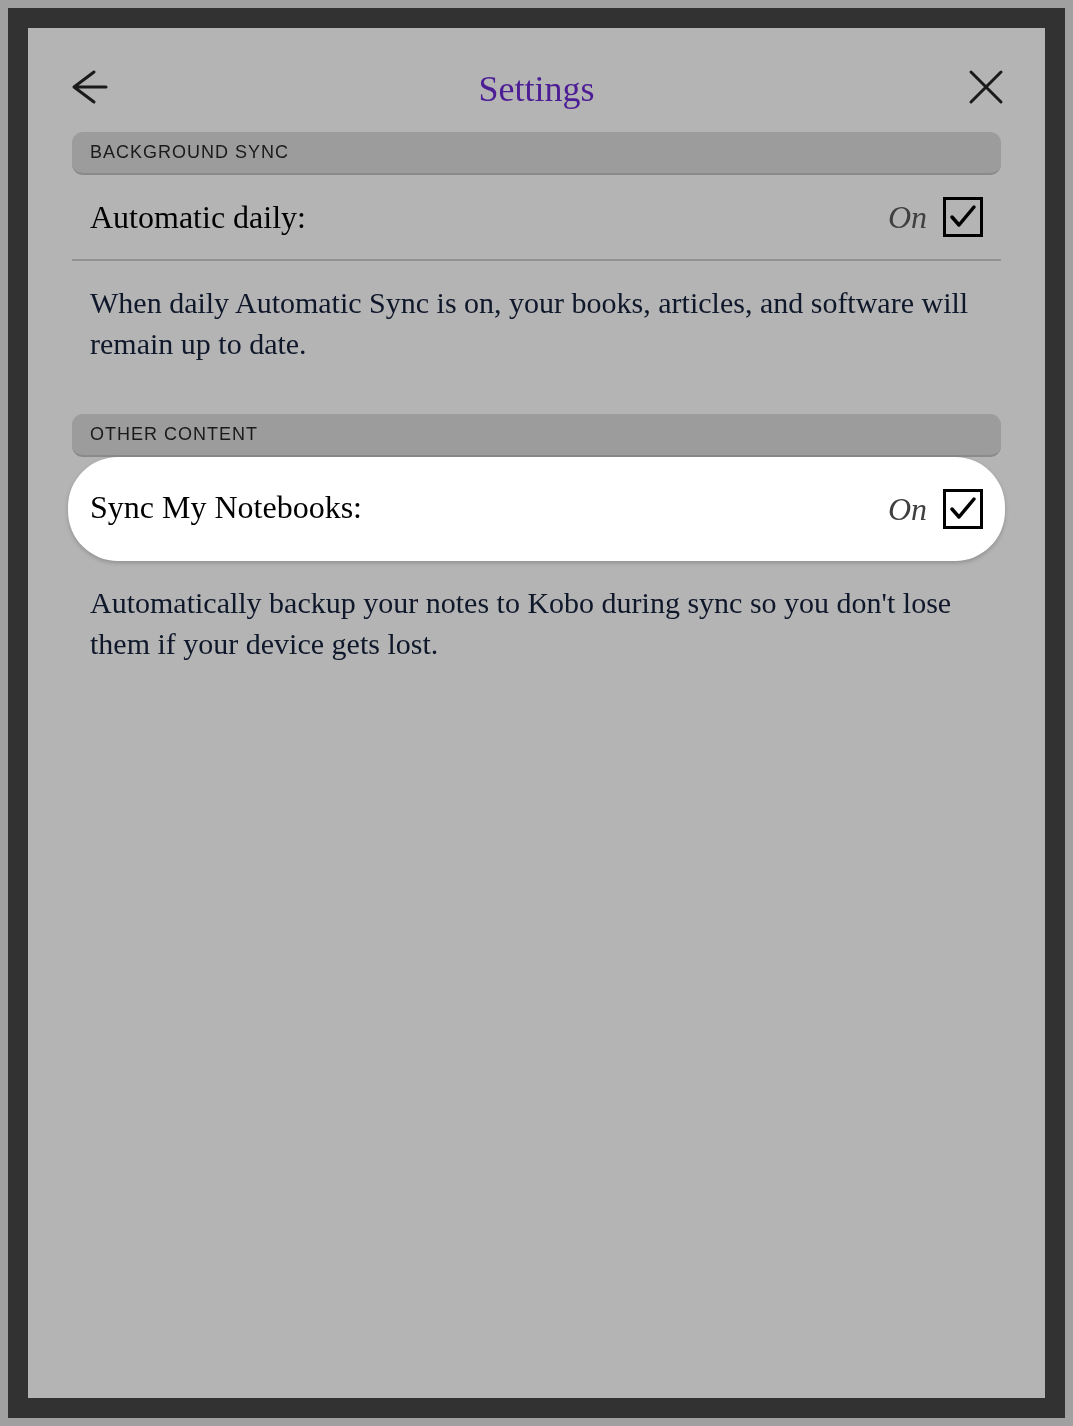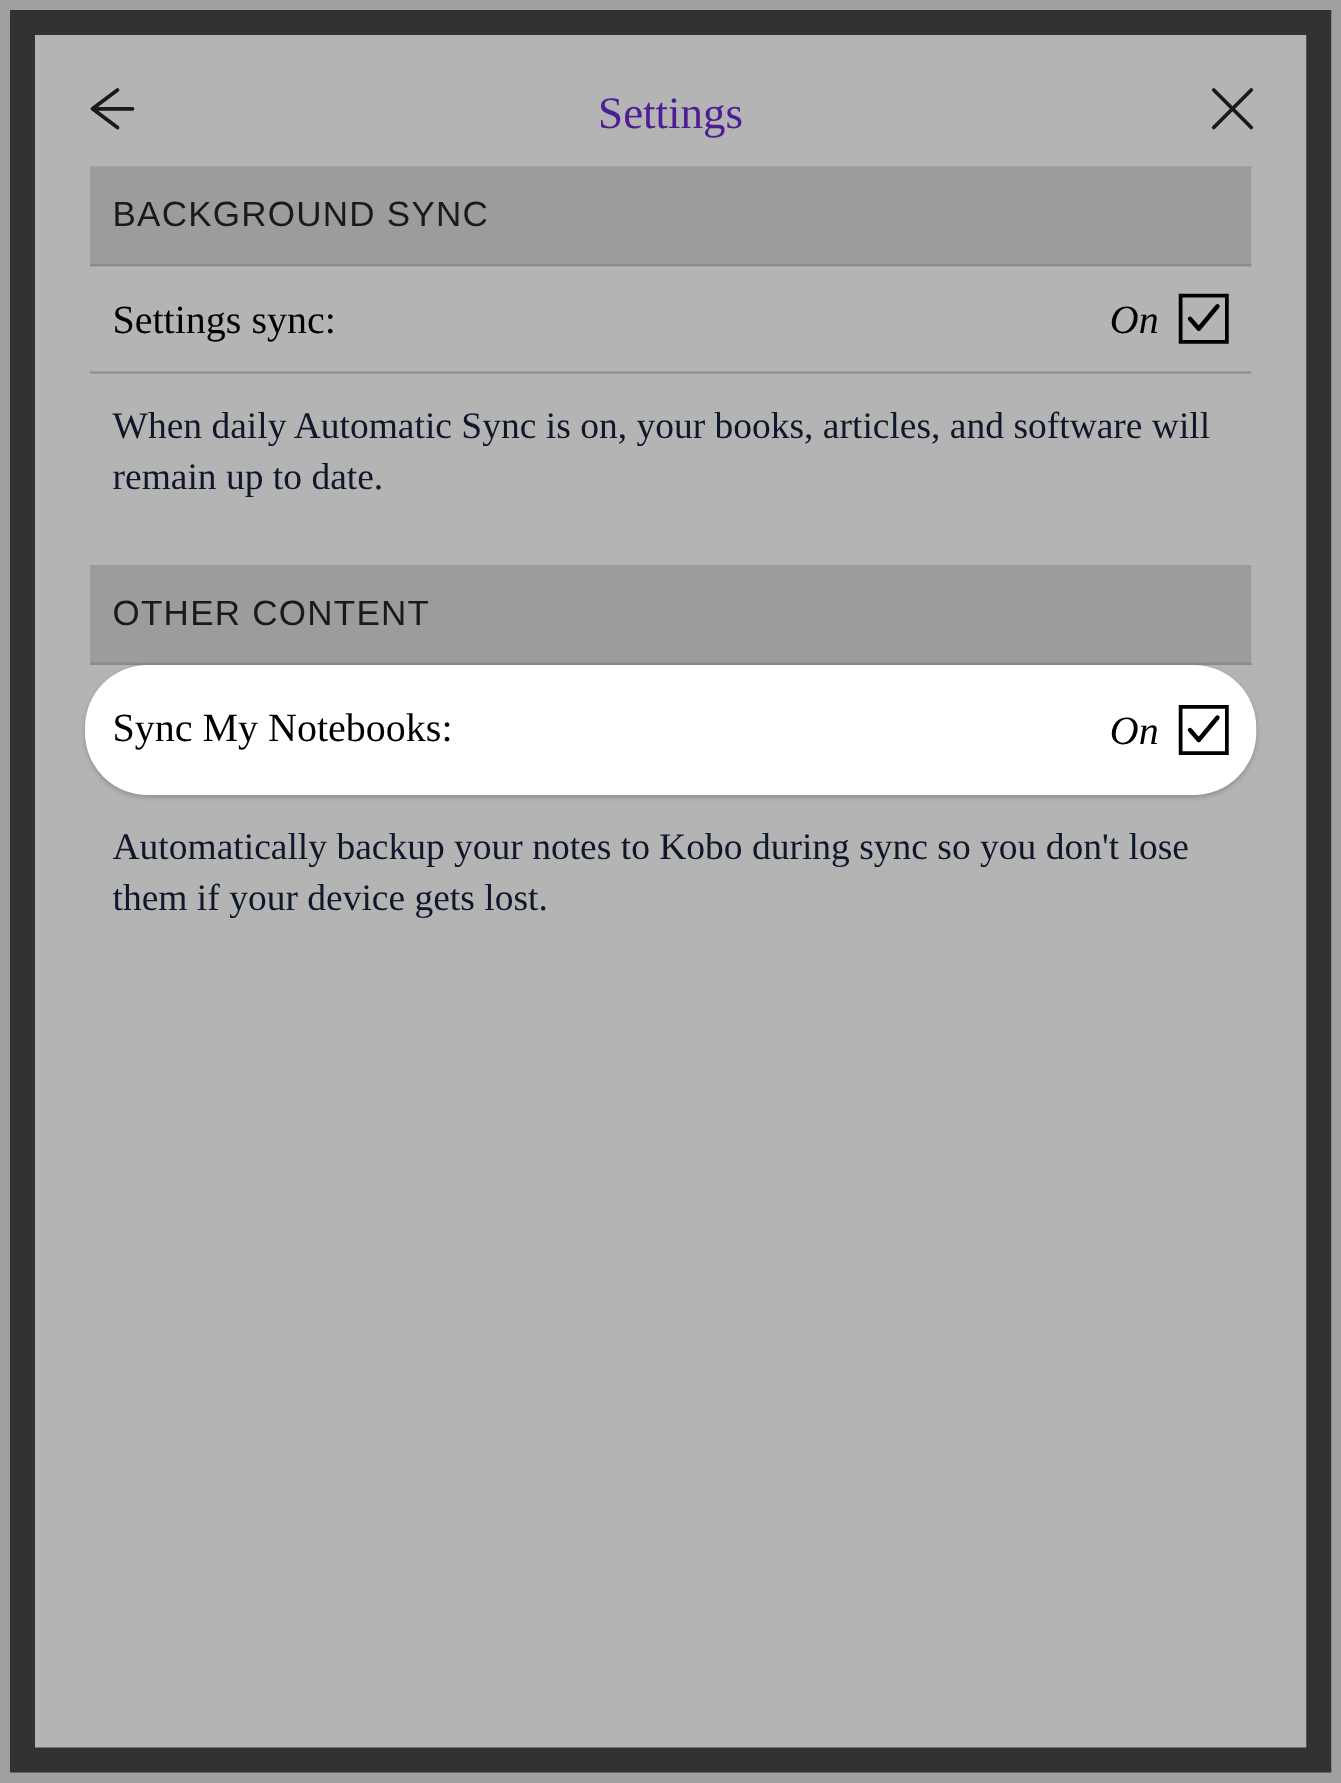--- a/index.html
+++ b/index.html
@@ -58,26 +58,27 @@
     }
     .page-title {
       font-size: 52px;
       color: #000;
       padding: 20px 62px 30px 62px;
       font-family: Georgia, serif;
     }
     .section-header {
       background: #9c9c9c;
       font-family: Arial, sans-serif;
-      font-size: 28px;
+      font-size: 18px;
       letter-spacing: 1px;
       color: #1a1a1a;
-      padding: 23px 18px;
+      padding: 10px 18px;
       margin: 0 44px;
       border-bottom: 2px solid #8a8a8a;
+      border-radius: 11px;
     }
     .row {
       display: flex;
       align-items: center;
       justify-content: space-between;
       margin: 0 44px;
       padding: 22px 18px;
       border-bottom: 2px solid #929292;
     }
     .row-label {
@@ -86,21 +87,21 @@
       font-family: Georgia, serif;
     }
     .row-right {
       display: flex;
       align-items: center;
       gap: 16px;
     }
     .row-value {
       font-size: 32px;
       font-style: italic;
-      color: #000000;
+      color: #404040;
       font-family: Georgia, serif;
     }
     .checkbox {
       width: 40px;
       height: 40px;
       border: 3px solid #000;
       display: flex;
       align-items: center;
       justify-content: center;
       cursor: pointer;
@@ -154,21 +155,21 @@
         <svg viewBox="0 0 42 42">
           <path d="M 6 6 L 36 36 M 36 6 L 6 36" stroke="#1a1a1a" stroke-width="3" fill="none" stroke-linecap="round"></path>
         </svg>
       </div>
     </div>
 
 
     <div class="section-header">BACKGROUND SYNC</div>
 
     <div class="row">
-      <div class="row-label">Settings sync:</div>
+      <div class="row-label">Automatic daily:</div>
       <div class="row-right">
         <div class="row-value">On</div>
         <div class="checkbox">
           <svg viewBox="0 0 30 30">
             <path d="M 4 15 L 11 23 L 26 5" stroke="#000" stroke-width="3.5" fill="none" stroke-linecap="round" stroke-linejoin="round"></path>
           </svg>
         </div>
       </div>
     </div>
 

